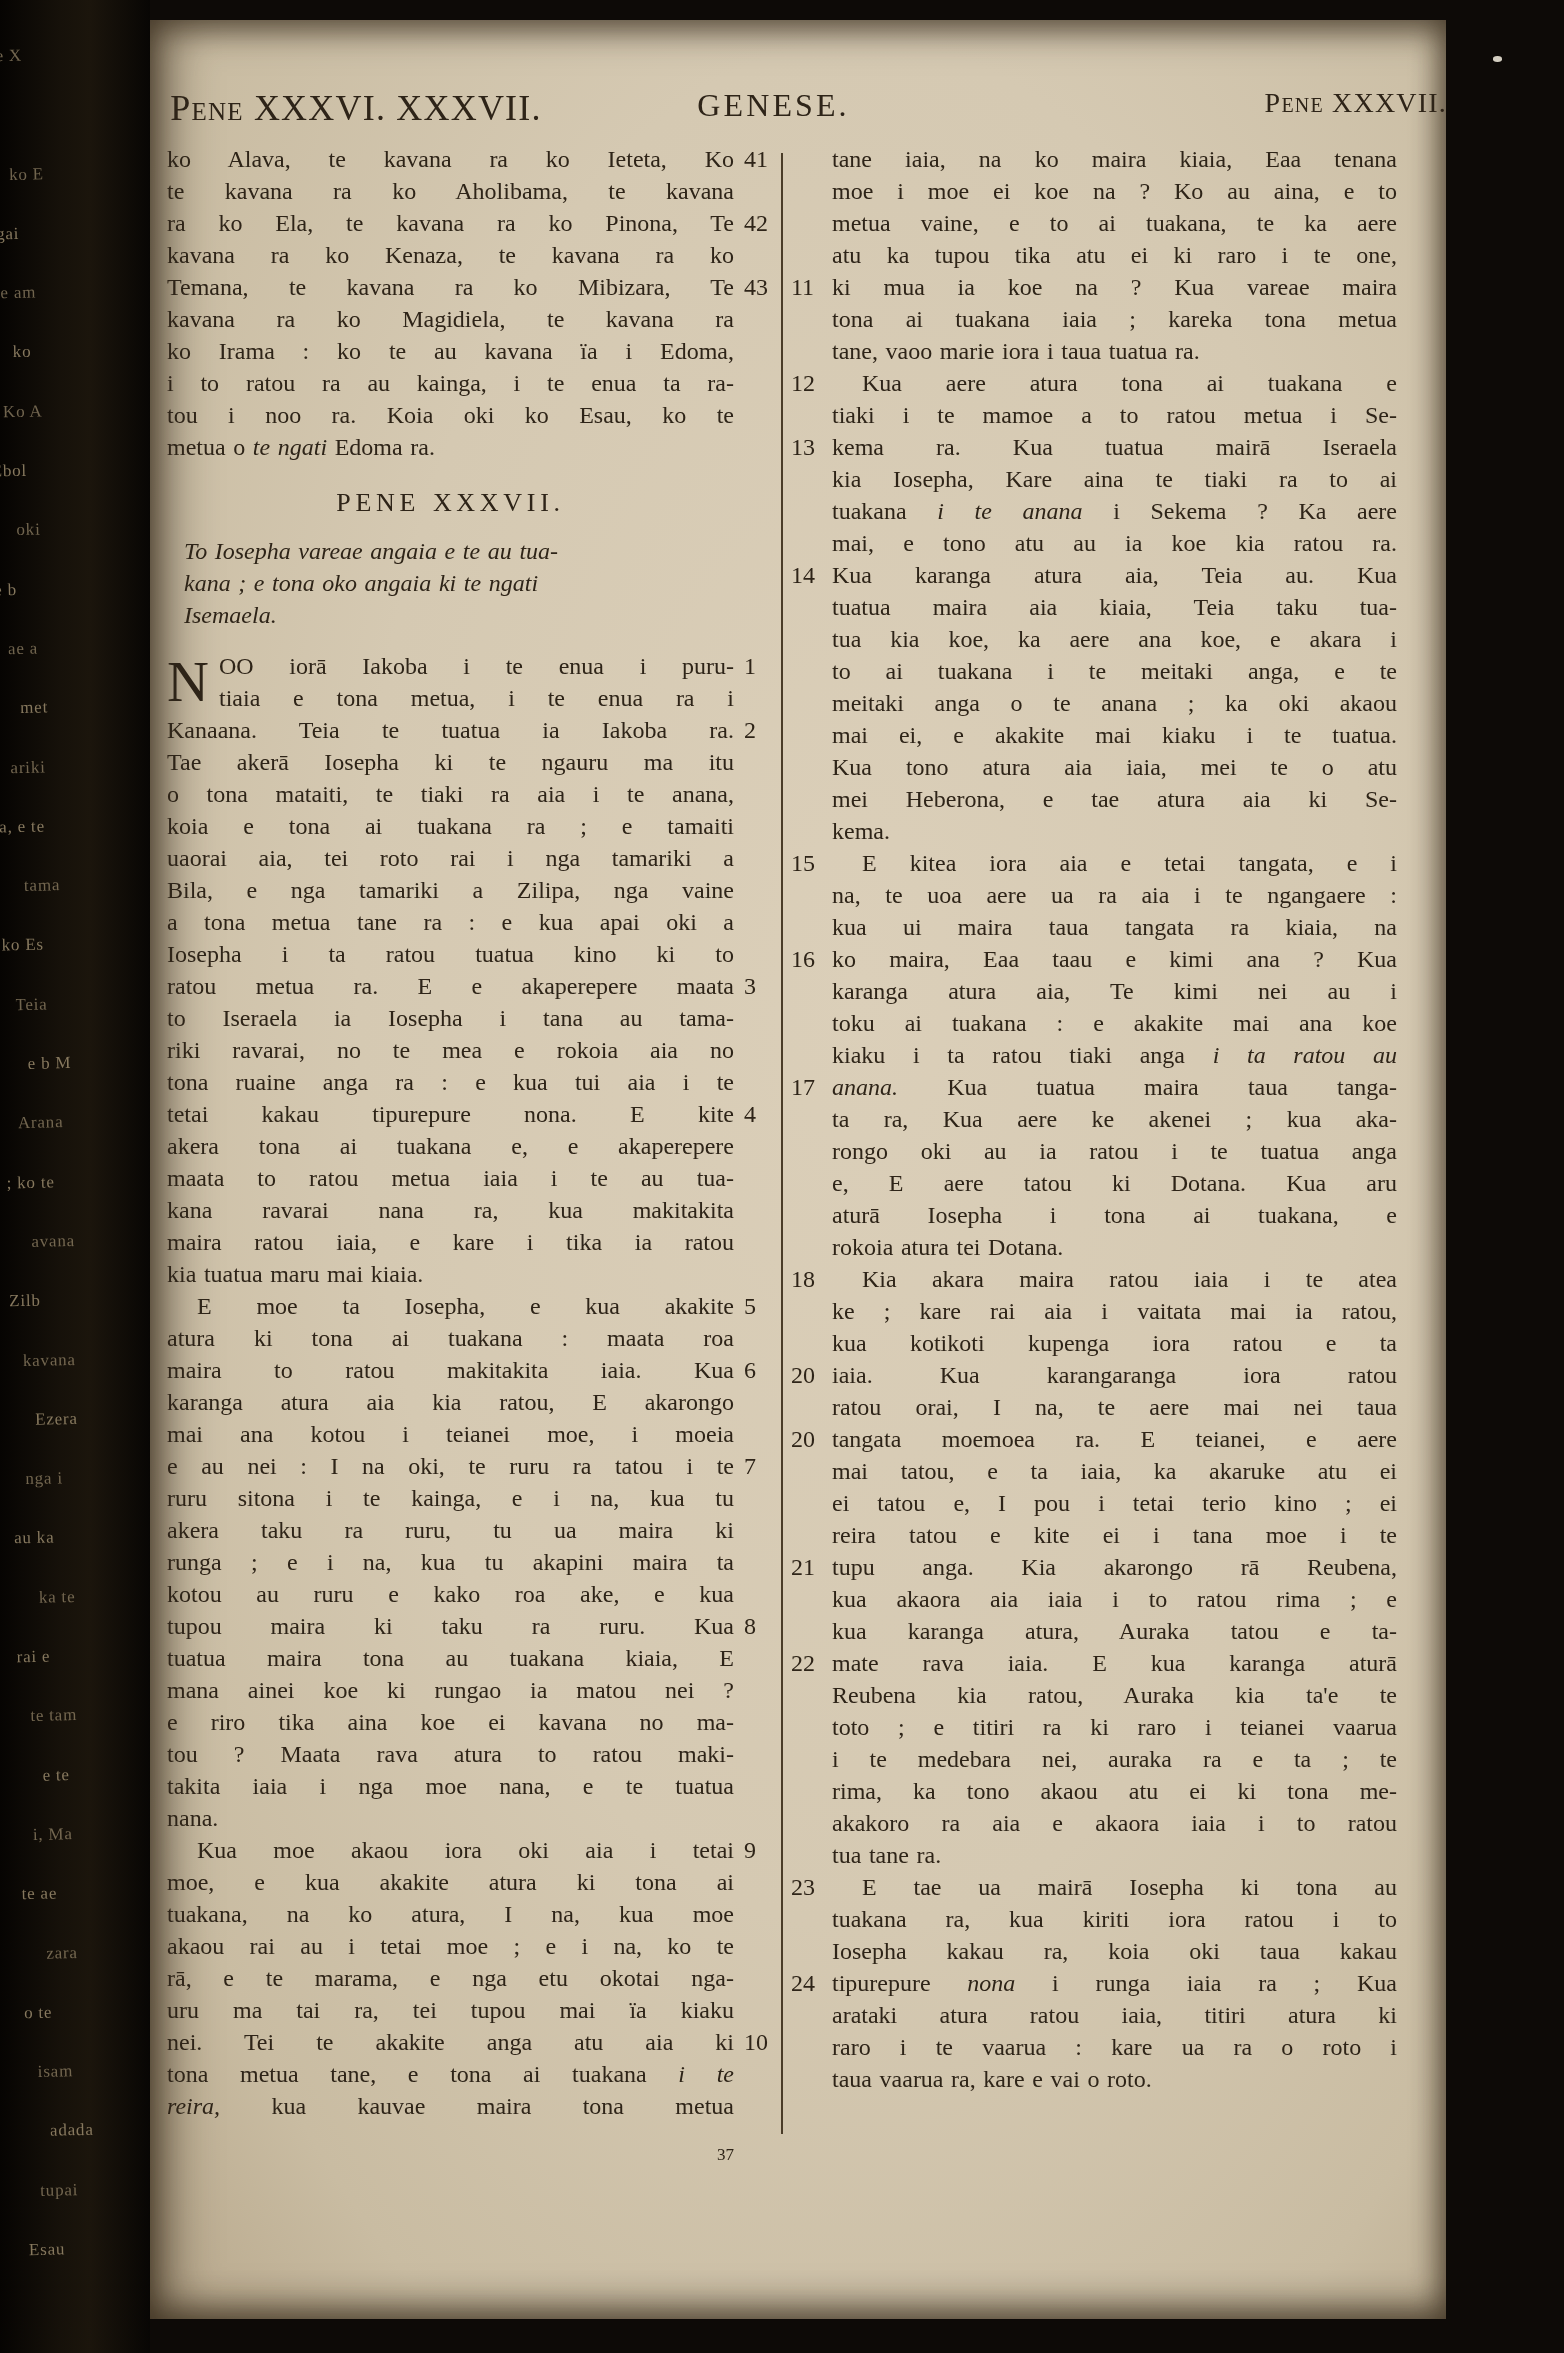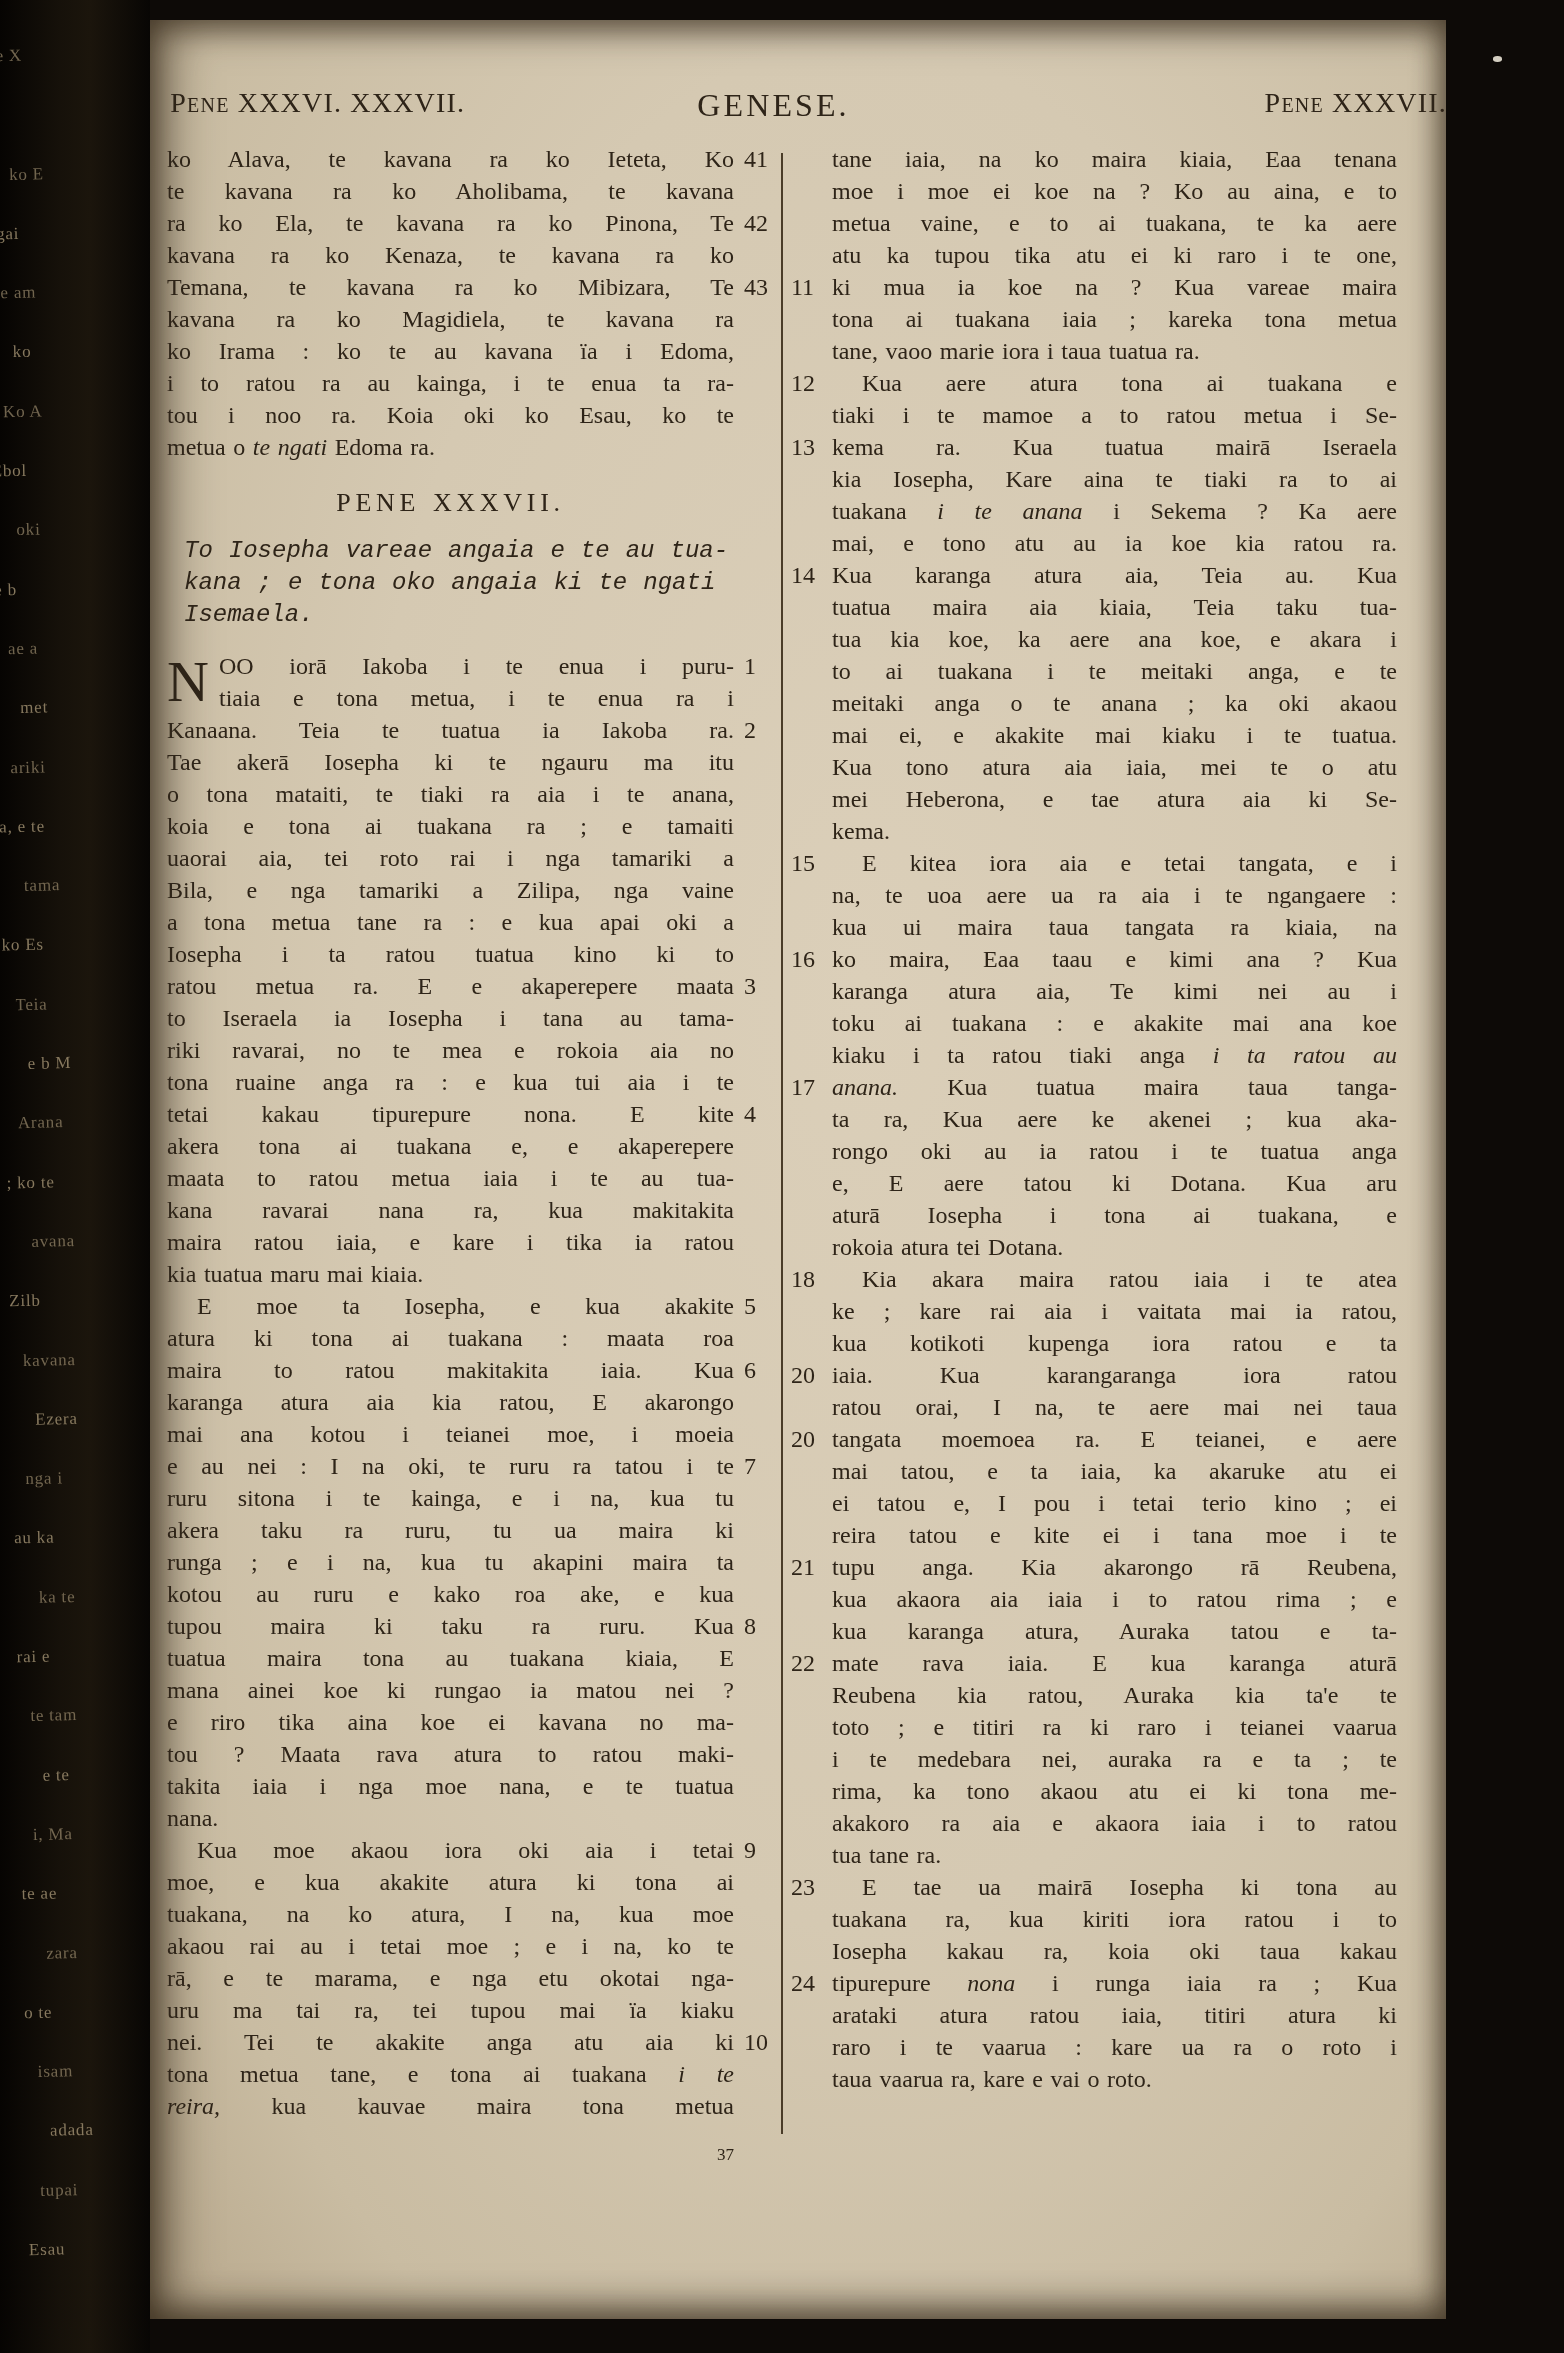--- a/index.html
+++ b/index.html
@@ -35,42 +35,42 @@
       inset 20.3px 0 47px rgba(40,28,14,.5),
       inset -9.4px 0 28px rgba(40,28,14,.28),
       inset 0 12.5px 27px rgba(40,28,14,.32),
       inset 0 -14px 31px rgba(40,28,14,.38);
   }
   .speck { position:absolute; left:1493px; top:56px; width:8.6px; height:5.5px;
     border-radius:50%; background:#e9e3d5; opacity:.9; }
   
   .pg-header { position:absolute; top:67px; left:0; width:1247px; height:38px;
     color: var(--ink,#2e2418); }
-  .h-left  { position:absolute; left:20.3px; font-variant:small-caps; font-size:28px; letter-spacing:1.2px; }
+  .h-left  { position:absolute; left:20.3px; font-variant:small-caps; font-size:36px; letter-spacing:1.2px; }
   .h-center{ position:absolute; left:0; width:100%; text-align:center; font-size:32px; letter-spacing:3.1px; }
   .h-right { position:absolute; right:-50px; font-variant:small-caps; font-size:28px; letter-spacing:1.2px; }
   
   .content { position:absolute; left:17px; top:122px; }
   .rule { position:absolute; left:631px; top:133px; width:1.6px; height:1981px;
     background: var(--rule,#4a3c28); }
   .col { position:absolute; top:1px; color: var(--ink,#2e2418); }
   .col-left  { left:0;  width:567px; }
   .col-right { left:665px; width:565px; }
   .line { position:relative; height:32px; line-height:32px; font-size:24px;
     overflow:visible; word-spacing:1.6px; }
   .txt { display:block; width:100%; text-align:justify; text-align-last:justify;
     text-justify:inter-word; white-space:nowrap; overflow:visible; }
   .line.nf .txt { text-align-last:left; }
   .line.ind .txt { text-indent:30px; }
   .line.dc .txt { padding-left:52px; }
   .dropcap { position:absolute; left:0; top:3.1px; font-size:58px; line-height:58px; }
   .line.h { height:auto; line-height:36px; margin:22px 0 14px; text-align:center;
     font-size:26px; letter-spacing:4.7px; }
   .line.h .txt { display:inline; text-align:center; text-align-last:center; padding:0; }
-  .line.sum .txt { font-style:italic; padding-left:17px; text-align-last:left;font-family:Liberation Mono, monospace; }
+  .line.sum .txt { font-style:italic; padding-left:17px; text-align-last:left; }
   .line.end { margin-bottom:19px; }
   .vnum { position:absolute; top:0; font-size:24px; line-height:32px; }
   .col-left  .vnum { left:577px; }
   .col-right .vnum { left:-41px; }
   .pagenum { position:absolute; left:17px; top:2125px; width:567px;
     text-align:right; font-size:17px; color: var(--ink,#2e2418); }
 </style>
 </head>
 <body>
 

